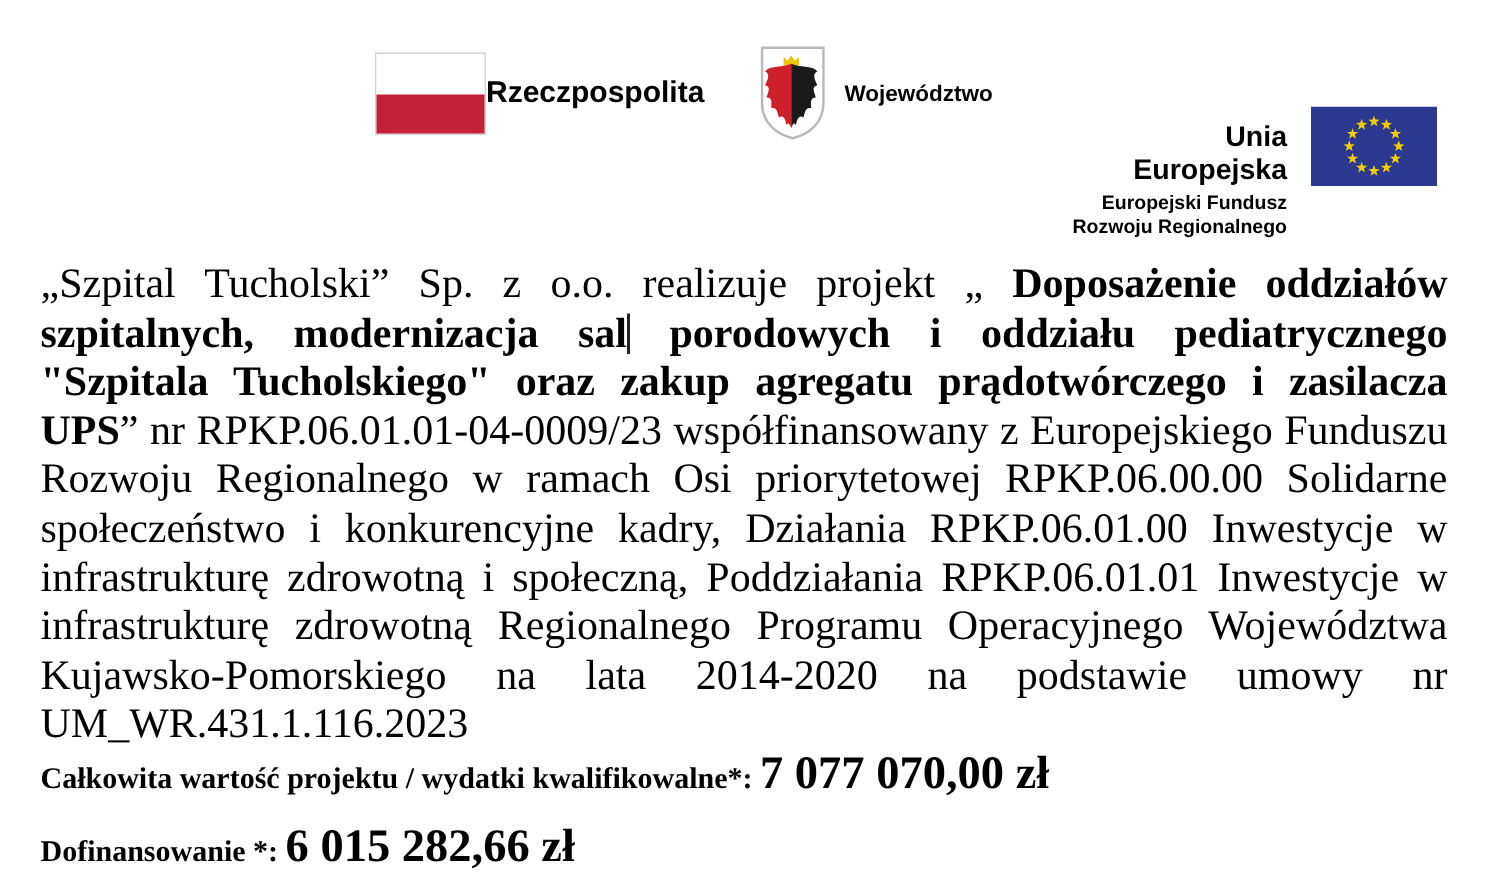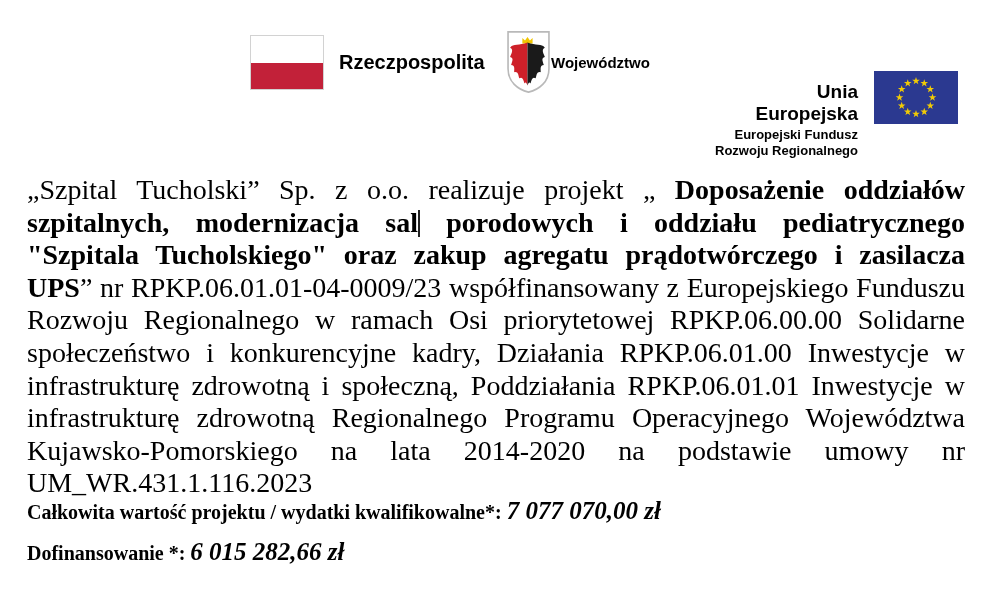--- a/index.html
+++ b/index.html
@@ -9,22 +9,22 @@
     background: #ffffff;
     font-family: "Liberation Serif", serif;
     color: #000;
     overflow: hidden;
   }
 
   
   .logos-band { position: absolute; top: 22px; left: 36px; right: 28px; height: 80px; }
   .logo { position: absolute; display: flex; align-items: center; }
   .logo-fe { left: 0; top: 2px; gap: 13px; }
-  .logo-pl { left: 214px; top: 13px; gap: 15px; }
-  .logo-kp { left: 470px; top: 8px; gap: 0; }
+  .logo-pl { left: 214px; top: 13px; }
+  .logo-kp { left: 470px; top: 8px; gap: 12px; }
   .logo-eu { left: 674px; top: 14px; gap: 16px; }
 
   .fe-text .t1 { font: 700 18px/20px "Liberation Sans", sans-serif; letter-spacing: .2px; }
   .fe-text .t2 { font: 400 13.5px/16px "Liberation Sans", sans-serif; margin-top: 4px; }
 
   .pl-flag { width: 74px; height: 55px; border: 1px solid #d2d2d2; box-sizing: border-box; }
   .pl-flag .half-white { height: 50%; background: #fff; }
   .pl-flag .half-red   { height: 50%; background: var(--color-pl-red); }
   .pl-text { font: 700 20px/23px "Liberation Sans", sans-serif; }
 
@@ -59,21 +59,21 @@
     width: 2px; height: 27px;
     background: #222;
     vertical-align: -5px;
     margin: 0 0;
   }
 
   
   .financials { position: absolute; left: 27px; top: 497px; }
   .fin-line { font-weight: 700; margin-bottom: 13px; white-space: nowrap; }
   .fin-label { font-size: 20px; }
-  .fin-value { font-size: 25px; font-style: italic; }
+  .fin-value { font-size: 31px; }
 </style>
 </head>
 <body>
 
 <div class="logos-band">
 
 
   <div class="logo logo-pl">
     <div class="pl-flag">
       <div class="half-white"></div>

